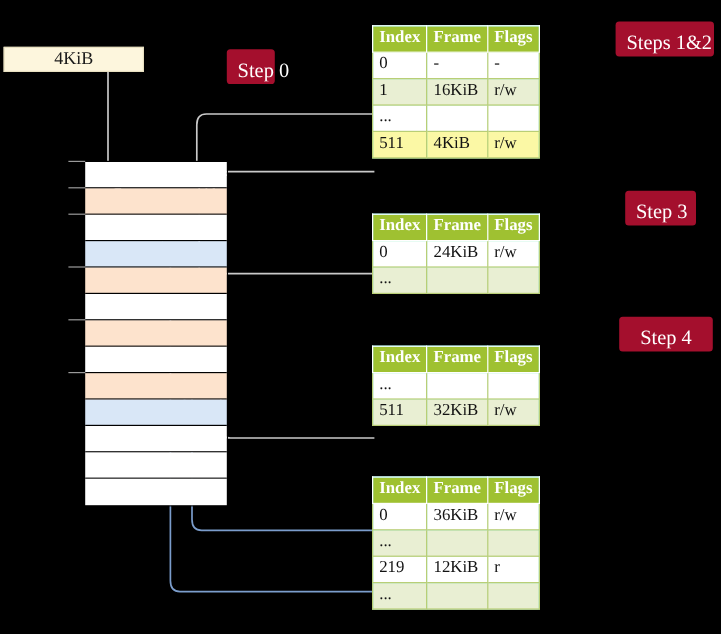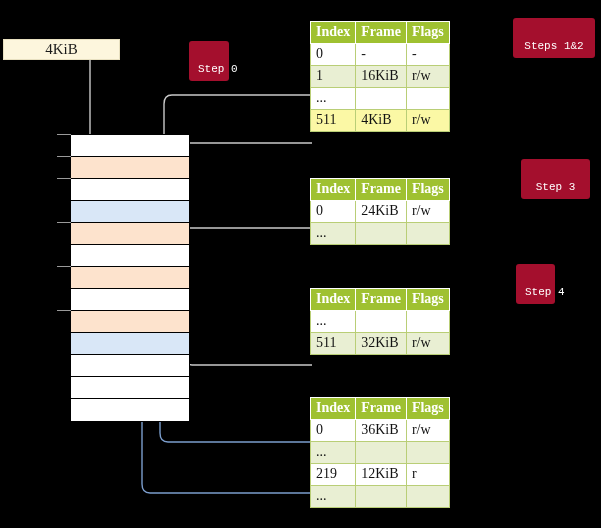--- a/index.html
+++ b/index.html
@@ -20,24 +20,24 @@
     width: 601px;
     height: 528px;
     background: #000000;
   }
 
   
   .step-label {
     position: absolute;
     background: #a40f2d;
     color: #ffffff;
-    font-family: Liberation Mono, monospace;
-    font-size: 11px;
+    font-family: Liberation Serif, serif;
+    font-size: 17px;
     line-height: 19px;
-    padding: 19px 9px 2px 9px;
+    padding: 8px 9px 2px 9px;
     border-radius: 3px;
     white-space: nowrap;
     box-sizing: border-box;
     text-align: center;
   }
 
   
   .vaddr-box {
     position: absolute;
     background: #fdf6dd;
@@ -128,23 +128,23 @@
 </style>
 </head>
 <body>
 
 <div class="stage">
 
   <div class="step-label" style="left:513px; top:18px; width:82px;">Steps 1&amp;2</div>
 
   <div class="step-label" style="left:189px; top:41px; width:40px;">Step 0</div>
 
-  <div class="step-label" style="left:521px; top:159px; width:69px;">Step 3</div>
-
-  <div class="step-label" style="left:516px; top:264px; width:39px;">Step 4</div>
+  <div class="step-label" style="left:521px; top:159px; width:59px;">Step 3</div>
+
+  <div class="step-label" style="left:516px; top:264px; width:78px;">Step 4</div>
 
   <div class="vaddr-box" style="left:3px; top:39px; width:117px; height:21px;">
     <span>4KiB</span>
   </div>
 
   <svg class="wires" viewBox="0 0 601 528" xmlns="http://www.w3.org/2000/svg">
     <defs>
       <marker id="arrGray" markerWidth="9" markerHeight="9" refX="4.2" refY="7.6" orient="auto" markerUnits="userSpaceOnUse">
         <path d="M0.4,0.6 L8.0,0.6 L4.2,8.0 Z" fill="#c9c9c9"></path>
       </marker>

